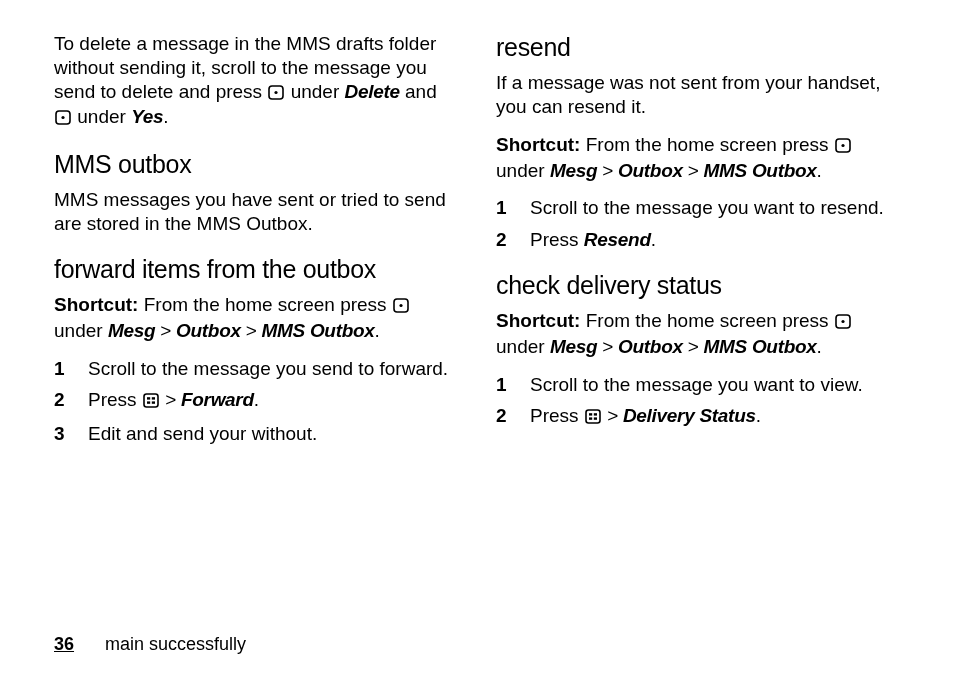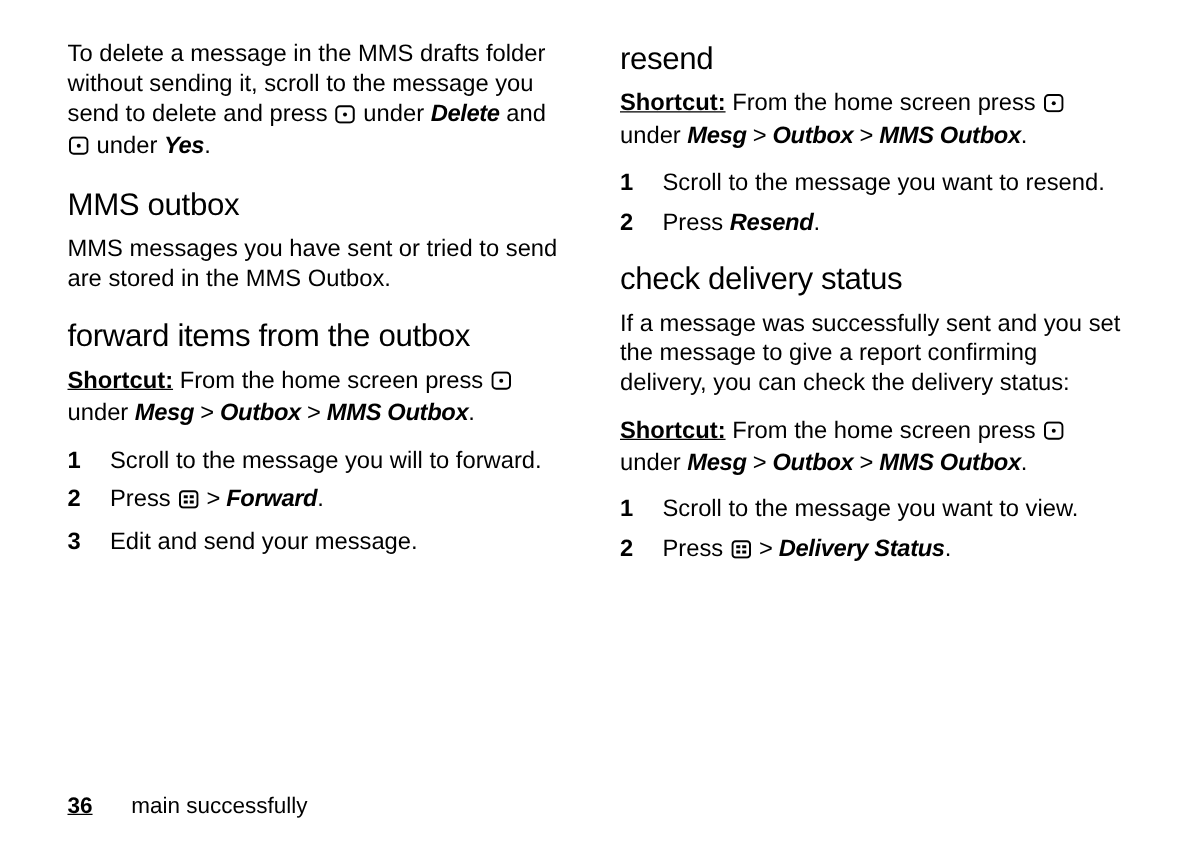--- a/index.html
+++ b/index.html
@@ -34,21 +34,21 @@
     font-weight: 400;
     font-size: 25px;
     margin: 18px 0 8px 0;
     letter-spacing: -0.3px;
   }
   .narrow {
     font-family: "Arial Narrow", Arial, Helvetica, sans-serif;
     font-stretch: condensed;
     letter-spacing: -0.3px;
   }
-  .bold { font-weight: 700; text-decoration: underline; }
+  .bold { font-weight: 700; }
   .boldn {
     font-weight: 700;
     font-family: "Arial Narrow", Arial, Helvetica, sans-serif;
     font-stretch: condensed;
     letter-spacing: -0.3px;
     font-style: italic;
   }
   ol.steps {
     list-style: none;
     padding: 0;
@@ -115,46 +115,47 @@
               <rect x="1" y="1" width="14" height="13" rx="3" ry="3" fill="none" stroke="#000" stroke-width="1.6"></rect>
               <circle cx="8" cy="7.5" r="1.6" fill="#000"></circle>
             </svg></span>
         <span> under </span>
         <span class="boldn">Mesg</span><span class="narrow"> &gt; </span><span class="boldn">Outbox</span><span class="narrow"> &gt; </span><span class="boldn">MMS Outbox</span><span>.</span>
       </p>
 
       <ol class="steps">
         <li>
           <span class="num">1</span>
-          <span class="txt">Scroll to the message you will to forward.</span>
+          <span class="txt">Scroll to the message you send to forward.</span>
         </li>
         <li>
           <span class="num">2</span>
           <span class="txt">
             <span>Press </span>
             <span class="key-icon"><svg width="16" height="15" viewBox="0 0 16 15">
                   <rect x="1" y="1" width="14" height="13" rx="2.5" ry="2.5" fill="none" stroke="#000" stroke-width="1.6"></rect>
                   <rect x="4" y="4.2" width="3.2" height="2.4" fill="#000"></rect>
                   <rect x="8.8" y="4.2" width="3.2" height="2.4" fill="#000"></rect>
                   <rect x="4" y="8.4" width="3.2" height="2.4" fill="#000"></rect>
                   <rect x="8.8" y="8.4" width="3.2" height="2.4" fill="#000"></rect>
                 </svg></span>
             <span class="narrow"> &gt; </span><span class="boldn">Forward</span><span>.</span>
           </span>
         </li>
         <li>
           <span class="num">3</span>
-          <span class="txt">Edit and send your message.</span>
+          <span class="txt">Edit and send your without.</span>
         </li>
       </ol>
     </div>
 
     <div class="col">
 
       <h2 class="sect" style="margin-top:0">resend</h2>
+      <p class="para">If a message was not sent from your handset, you can resend it.</p>
 
       <p class="para">
         <span class="bold">Shortcut:</span><span> From the home screen press </span>
         <span class="key-icon"><svg width="16" height="15" viewBox="0 0 16 15">
               <rect x="1" y="1" width="14" height="13" rx="3" ry="3" fill="none" stroke="#000" stroke-width="1.6"></rect>
               <circle cx="8" cy="7.5" r="1.6" fill="#000"></circle>
             </svg></span>
         <span> under </span>
         <span class="boldn">Mesg</span><span class="narrow"> &gt; </span><span class="boldn">Outbox</span><span class="narrow"> &gt; </span><span class="boldn">MMS Outbox</span><span>.</span>
       </p>
@@ -167,21 +168,20 @@
         <li>
           <span class="num">2</span>
           <span class="txt">
             <span>Press </span><span class="boldn">Resend</span><span>.</span>
           </span>
         </li>
       </ol>
 
 
       <h2 class="sect">check delivery status</h2>
-      <p class="para">If a message was successfully sent and you set the message to give a report confirming delivery, you can check the delivery status:</p>
 
       <p class="para">
         <span class="bold">Shortcut:</span><span> From the home screen press </span>
         <span class="key-icon"><svg width="16" height="15" viewBox="0 0 16 15">
               <rect x="1" y="1" width="14" height="13" rx="3" ry="3" fill="none" stroke="#000" stroke-width="1.6"></rect>
               <circle cx="8" cy="7.5" r="1.6" fill="#000"></circle>
             </svg></span>
         <span> under </span>
         <span class="boldn">Mesg</span><span class="narrow"> &gt; </span><span class="boldn">Outbox</span><span class="narrow"> &gt; </span><span class="boldn">MMS Outbox</span><span>.</span>
       </p>

